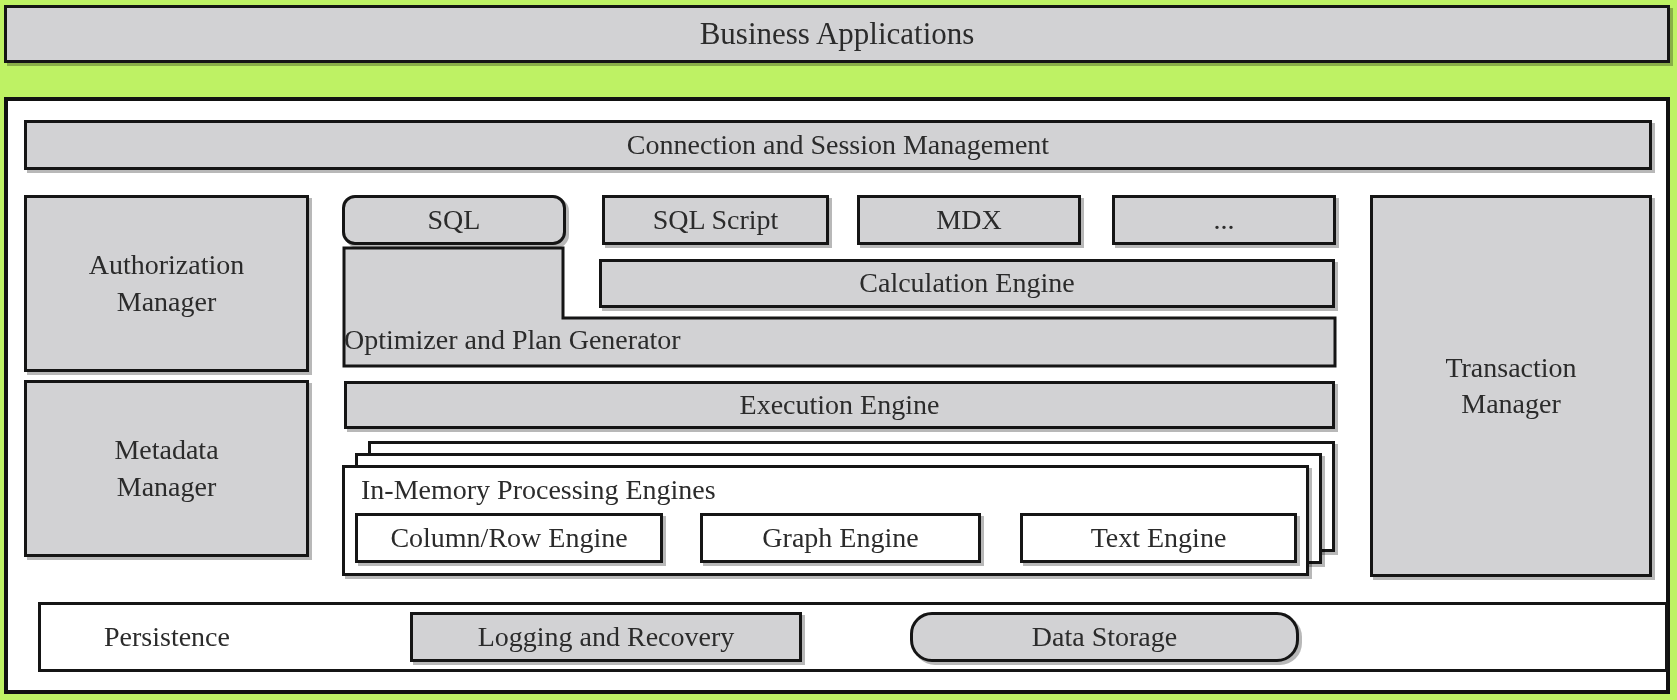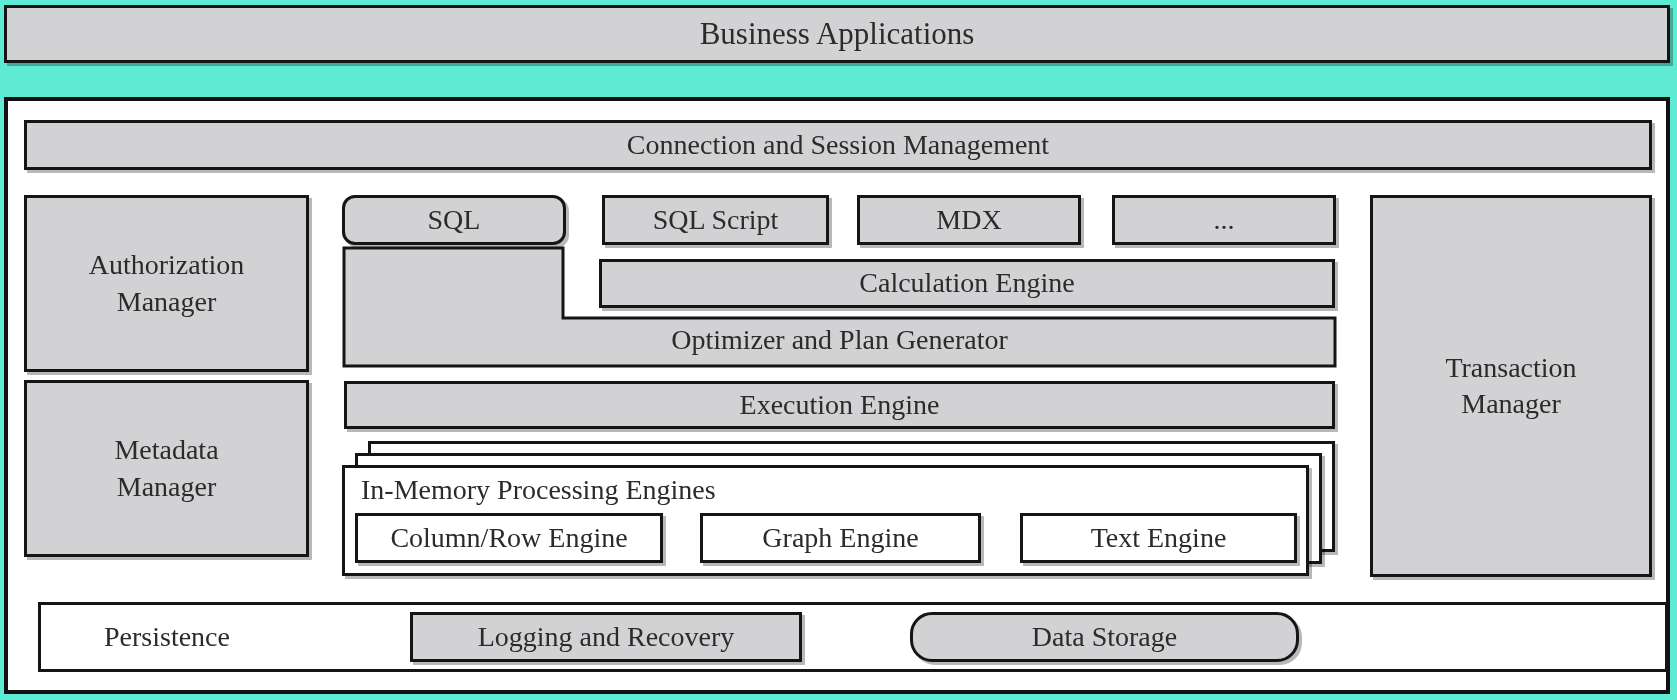--- a/index.html
+++ b/index.html
@@ -1,17 +1,17 @@
 <!DOCTYPE html>
 <html><head>
 <meta charset="utf-8">
 <style>
   html,body { margin:0; padding:0; background:#ffffff; }
   .stage {
-    position:relative; width:1677px; height:700px; background:#5eead4;
+    position:relative; width:1677px; height:700px; background:#bef264;
     font-family:"Liberation Serif","DejaVu Serif",serif; color:#2b2b2b;
     overflow:hidden;
   }
   .abs { position:absolute; box-sizing:border-box; }
   .box {
     border:3px solid #151515;
     display:flex; align-items:center; justify-content:center;
     text-align:center; font-size:28px; line-height:1.3;
   }
   .gray  { background:#d2d2d4; box-shadow:3px 3px 0 rgba(0,0,0,0.28); }
@@ -74,21 +74,21 @@
     <span>...</span>
   </div>
 
   <div class="abs box gray" style="left:599px; top:259px; width:736px; height:49px;">
     <span>Calculation Engine</span>
   </div>
 
   <svg class="connector" width="1677" height="700">
     <polygon points="344,248 563,248 563,318 1335,318 1335,366 344,366" fill="#d2d2d4" stroke="#151515" stroke-width="3"></polygon>
   </svg>
-  <div class="abs" style="left:344px; top:318px; width:991px; height:44px; display:flex; align-items:center; justify-content:center; font-size:28px;">
+  <div class="abs" style="left:344px; top:318px; width:991px; height:44px; display:flex; align-items:center; justify-content:flex-start; font-size:28px;">
     <span>Optimizer and Plan Generator</span>
   </div>
 
   <div class="abs box gray" style="left:344px; top:381px; width:991px; height:48px;">
     <span>Execution Engine</span>
   </div>
 
   <div class="abs box white shadow" style="left:368px; top:441px; width:967px; height:111px;"></div>
   <div class="abs box white shadow" style="left:355px; top:453px; width:967px; height:111px;"></div>
 

